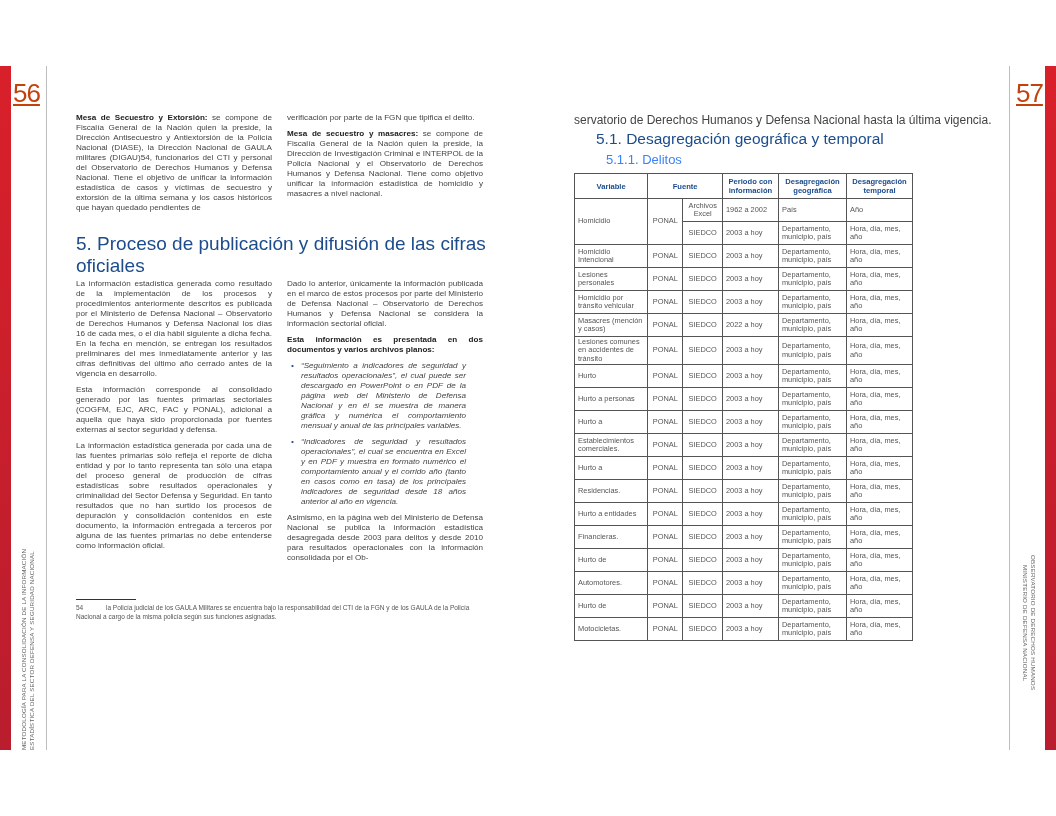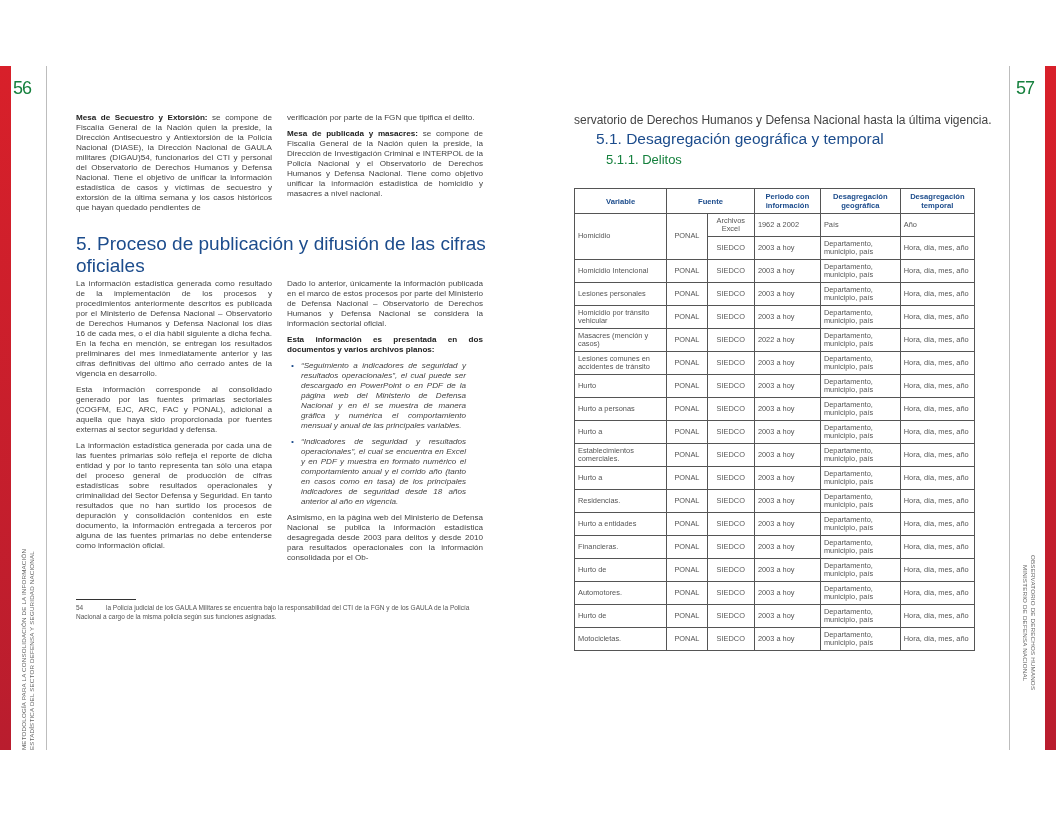--- a/index.html
+++ b/index.html
@@ -1,38 +1,38 @@
 <!DOCTYPE html>
 <html><head>
 <meta charset="utf-8">
 <style>
   html,body{margin:0;padding:0;}
   body{width:1056px;height:816px;background:#fff;position:relative;overflow:hidden;font-family:"Liberation Sans",sans-serif;color:#333;}
   .redbar{position:absolute;top:66px;height:684px;width:11px;background:linear-gradient(#d8202a,#b91d2e);}
   .redbar.left{left:0;}
   .redbar.right{left:1045px;}
   .vline{position:absolute;top:66px;height:684px;width:1px;background:#bdbdbd;}
-  .pnum{position:absolute;top:78px;font-size:18px;color:#15803d;font-weight:300;letter-spacing:-1px;}
+  .pnum{position:absolute;top:78px;font-size:26px;color:#c2410c;font-weight:300;letter-spacing:-1px;text-decoration:underline;}
   .sideText{position:absolute;font-size:6.2px;color:#666;line-height:8px;white-space:nowrap;letter-spacing:0.2px;}
   .sideText.left{left:20px;top:750px;transform-origin:0 0;transform:rotate(-90deg);}
   .sideText.right{left:1037px;top:555px;transform-origin:0 0;transform:rotate(90deg);}
   .col{position:absolute;font-size:8.1px;line-height:10px;color:#444;text-align:justify;}
   .col p{margin:0 0 6px 0;}
   .col b{color:#222;}
   .h1{position:absolute;left:76px;top:233px;width:410px;font-size:19px;line-height:22px;font-weight:normal;color:#1c4c8c;}
   .h2{position:absolute;left:596px;top:130px;font-size:15.5px;color:#1c4c8c;}
-  .h3{position:absolute;left:606px;top:152px;font-size:13px;color:#15803d;}
+  .h3{position:absolute;left:606px;top:152px;font-size:13px;color:#3b82f6;}
   ul.bullets{margin:0 17px 6px 0;padding-left:14px;font-style:italic;}
   ul.bullets li{margin-bottom:6px;list-style:none;position:relative;}
   ul.bullets li::before{content:"•";position:absolute;left:-10px;color:#1c4c8c;}
   .fn-rule{position:absolute;left:76px;top:599px;width:60px;height:1px;background:#333;}
   .footnote{position:absolute;left:76px;top:604px;width:410px;font-size:6.5px;line-height:8.5px;color:#555;}
   .footnote .num{display:inline-block;width:30px;}
   .topline{position:absolute;left:574px;top:113px;font-size:12px;color:#444;}
-  table.t{position:absolute;left:574px;top:188px;width:401px;border-collapse:collapse;font-size:7.4px;color:#555;}
+  table.t{position:absolute;left:574px;top:173px;width:339px;border-collapse:collapse;font-size:7.4px;color:#555;}
   table.t th,table.t td{border:1px solid #555;padding:1px 3px;vertical-align:middle;}
   table.t th{font-weight:bold;color:#1c4c8c;font-size:7.6px;line-height:9px;text-align:center;height:22px;}
   table.t td{line-height:8.4px;height:20px;}
   table.t td.c{text-align:center;}
 </style>
 </head>
 <body>
 
 <div class="redbar left"></div>
 <div class="redbar right"></div>
@@ -44,21 +44,21 @@
   <div>METODOLOGÍA PARA LA CONSOLIDACIÓN DE LA INFORMACIÓN</div>
   <div>ESTADÍSTICA DEL SECTOR DEFENSA Y SEGURIDAD NACIONAL</div>
 </div>
 
 <div class="col" style="left:76px;top:113px;width:196px;">
   <p><b>Mesa de Secuestro y Extorsión:</b><span> se compone de Fiscalía General de la Nación quien la preside, la Dirección Antisecuestro y Antiextorsión de la Policía Nacional (DIASE), la Dirección Nacional de GAULA militares (DIGAU)54, funcionarios del CTI y personal del Observatorio de Derechos Humanos y Defensa Nacional. Tiene el objetivo de unificar la información estadística de casos y víctimas de secuestro y extorsión de la última semana y los casos históricos que hayan quedado pendientes de</span></p>
 </div>
 
 <div class="col" style="left:287px;top:113px;width:196px;">
   <p>verificación por parte de la FGN que tipifica el delito.</p>
-  <p><b>Mesa de publicada y masacres:</b><span> se compone de Fiscalía General de la Nación quien la preside, la Dirección de Investigación Criminal e INTERPOL de la Policía Nacional y el Observatorio de Derechos Humanos y Defensa Nacional. Tiene como objetivo unificar la información estadística de homicidio y masacres a nivel nacional.</span></p>
+  <p><b>Mesa de secuestro y masacres:</b><span> se compone de Fiscalía General de la Nación quien la preside, la Dirección de Investigación Criminal e INTERPOL de la Policía Nacional y el Observatorio de Derechos Humanos y Defensa Nacional. Tiene como objetivo unificar la información estadística de homicidio y masacres a nivel nacional.</span></p>
 </div>
 
 <div class="h1">5. Proceso de publicación y difusión de las cifras oficiales</div>
 
 <div class="col" style="left:76px;top:279px;width:196px;">
   <p>La información estadística generada como resultado de la implementación de los procesos y procedimientos anteriormente descritos es publicada por el Ministerio de Defensa Nacional – Observatorio de Derechos Humanos y Defensa Nacional los días 16 de cada mes, o el día hábil siguiente a dicha fecha. En la fecha en mención, se entregan los resultados preliminares del mes inmediatamente anterior y las cifras definitivas del último año cerrado antes de la vigencia en desarrollo.</p>
   <p>Esta información corresponde al consolidado generado por las fuentes primarias sectoriales (COGFM, EJC, ARC, FAC y PONAL), adicional a aquella que haya sido proporcionada por fuentes externas al sector seguridad y defensa.</p>
   <p>La información estadística generada por cada una de las fuentes primarias sólo refleja el reporte de dicha entidad y por lo tanto representa tan sólo una etapa del proceso general de producción de cifras estadísticas sobre resultados operacionales y criminalidad del Sector Defensa y Seguridad. En tanto resultados que no han surtido los procesos de depuración y consolidación contenidos en este documento, la información entregada a terceros por alguna de las fuentes primarias no debe entenderse como información oficial.</p>
 </div>
 

